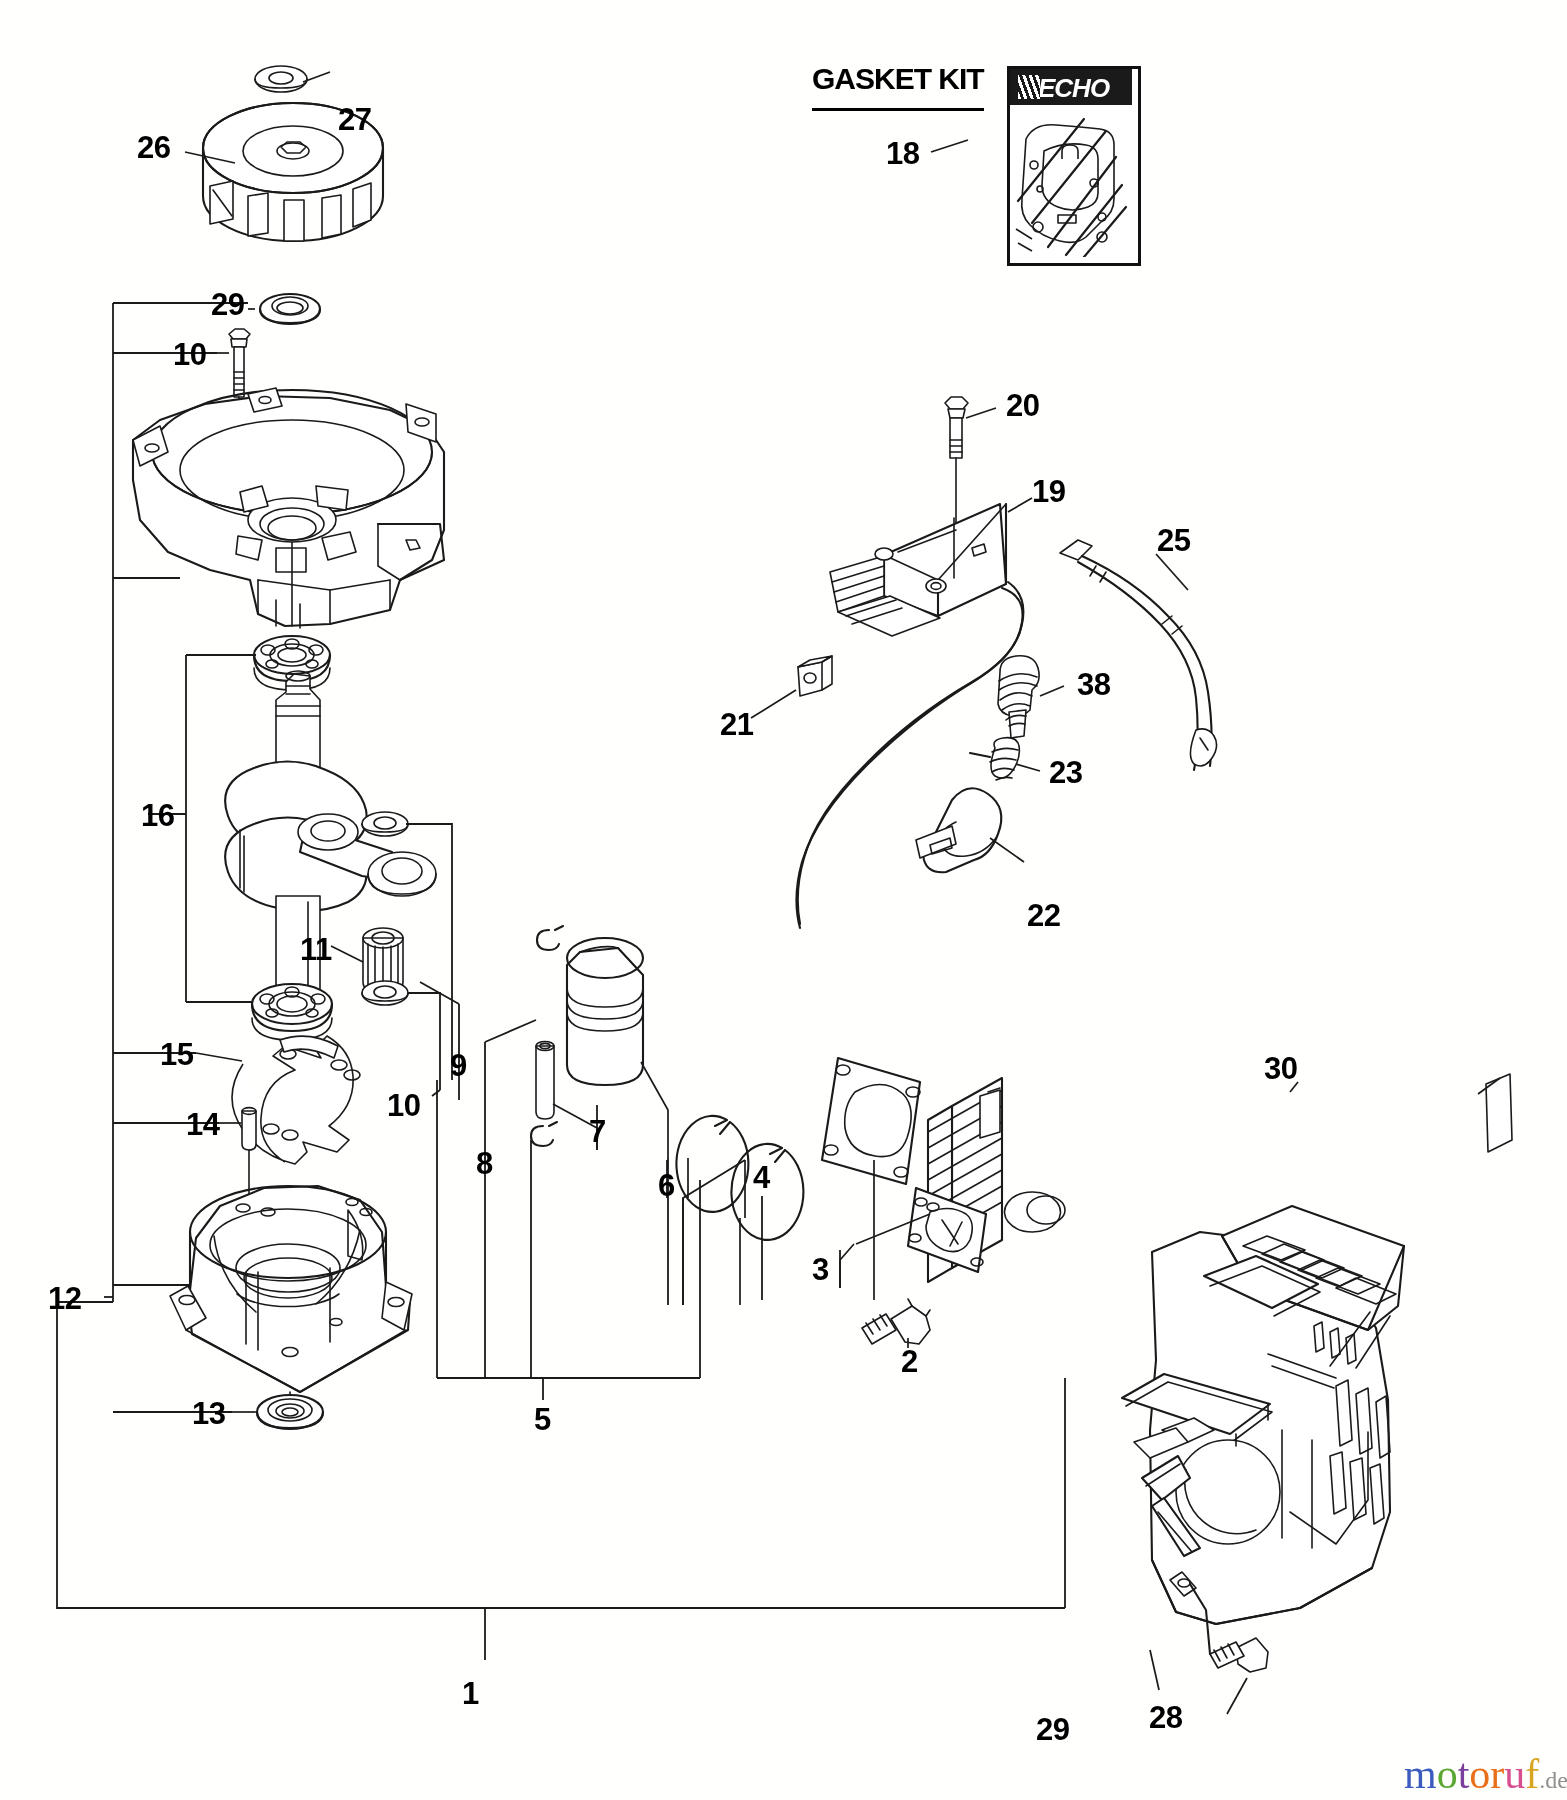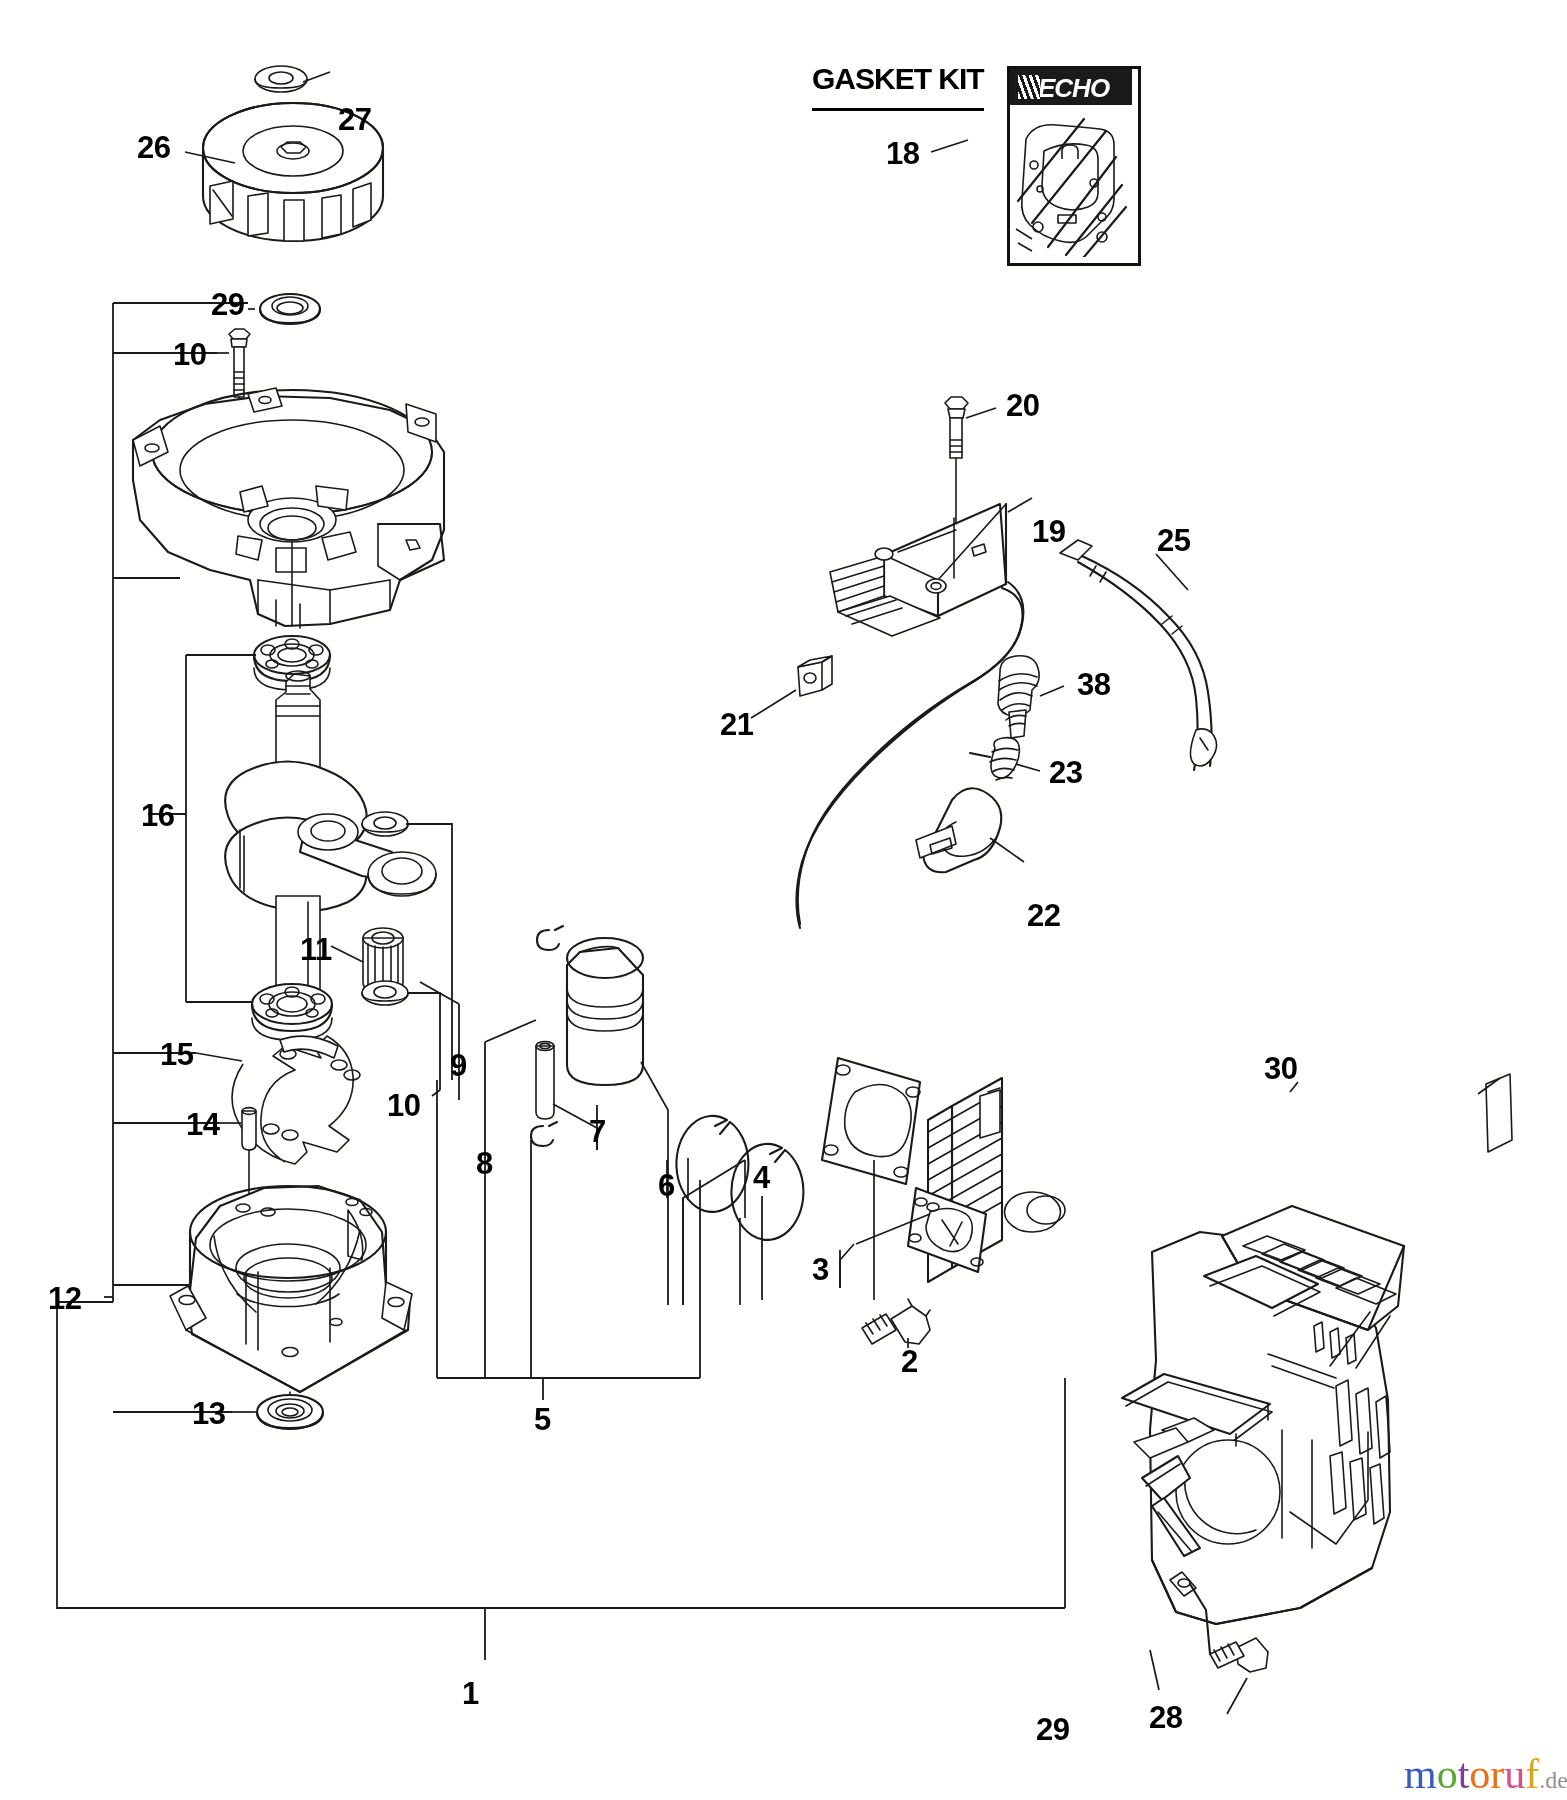--- a/index.html
+++ b/index.html
@@ -524,21 +524,21 @@
     </svg>
   </div>
   <div class="kitttl" style="left:812px;top:62px;">GASKET KIT</div>
 
   <div class="cnum" style="left:338px;top:56px;margin-top:48px;">27</div>
   <div class="cnum" style="left:137px;top:132px;">26</div>
   <div class="cnum" style="left:211px;top:289px;">29</div>
   <div class="cnum" style="left:173px;top:339px;">10</div>
   <div class="cnum" style="left:886px;top:138px;">18</div>
   <div class="cnum" style="left:1006px;top:390px;">20</div>
-  <div class="cnum" style="left:1032px;top:476px;margin-top:40px;">19</div>
+  <div class="cnum" style="left:1032px;top:476px;">19</div>
   <div class="cnum" style="left:1157px;top:525px;">25</div>
   <div class="cnum" style="left:720px;top:709px;">21</div>
   <div class="cnum" style="left:1077px;top:669px;">38</div>
   <div class="cnum" style="left:1049px;top:757px;">23</div>
   <div class="cnum" style="left:1027px;top:900px;">22</div>
   <div class="cnum" style="left:141px;top:800px;">16</div>
   <div class="cnum" style="left:300px;top:934px;">11</div>
   <div class="cnum" style="left:387px;top:1090px;">10</div>
   <div class="cnum" style="left:450px;top:1050px;">9</div>
   <div class="cnum" style="left:476px;top:1148px;">8</div>

